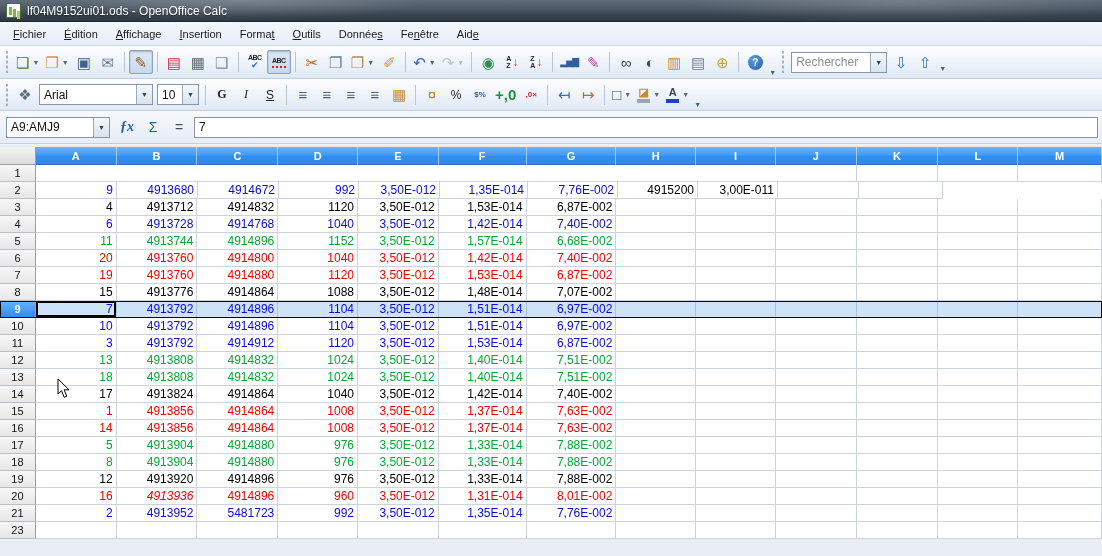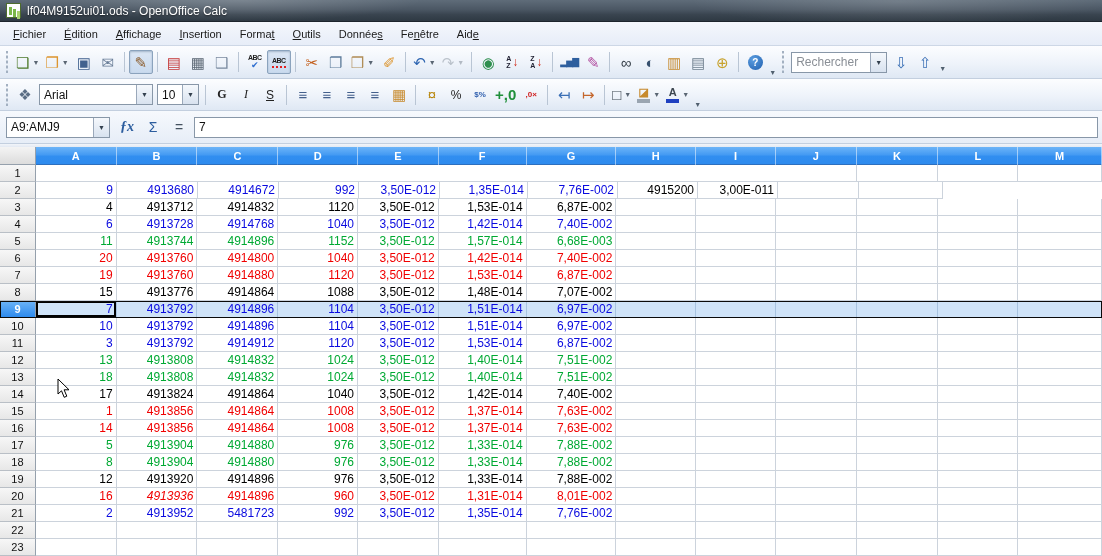--- a/index.html
+++ b/index.html
@@ -444,21 +444,21 @@
           <div class="cell" style="width: 84px;"></div>
         </div>
         <div class="grow">
           <div class="rhdr">5</div>
           <div class="cell" style="width: 81px; color: rgb(0, 169, 51);">11</div>
           <div class="cell" style="width: 81px; color: rgb(0, 169, 51); text-align: right;">4913744</div>
           <div class="cell" style="width: 81px; color: rgb(0, 169, 51);">4914896</div>
           <div class="cell" style="width: 80px; color: rgb(0, 169, 51);">1152</div>
           <div class="cell" style="width: 81px; color: rgb(0, 169, 51);">3,50E-012</div>
           <div class="cell" style="width: 88px; color: rgb(0, 169, 51);">1,57E-014</div>
-          <div class="cell" style="width: 90px; color: rgb(0, 169, 51);">6,68E-003</div>
+          <div class="cell" style="width: 90px; color: rgb(0, 169, 51);">6,68E-002</div>
           <div class="cell" style="width: 80px;"></div>
           <div class="cell" style="width: 80px;"></div>
           <div class="cell" style="width: 81px;"></div>
           <div class="cell" style="width: 82px;"></div>
           <div class="cell" style="width: 80px;"></div>
           <div class="cell" style="width: 84px;"></div>
         </div>
         <div class="grow">
           <div class="rhdr">6</div>
           <div class="cell" style="width: 81px; color: rgb(240, 0, 0);">20</div>
@@ -709,36 +709,20 @@
           <div class="cell" style="width: 88px; color: rgb(10, 10, 223);">1,35E-014</div>
           <div class="cell" style="width: 90px; color: rgb(10, 10, 223);">7,76E-002</div>
           <div class="cell" style="width: 80px;"></div>
           <div class="cell" style="width: 80px;"></div>
           <div class="cell" style="width: 81px;"></div>
           <div class="cell" style="width: 82px;"></div>
           <div class="cell" style="width: 80px;"></div>
           <div class="cell" style="width: 84px;"></div>
         </div>
         <div class="grow">
-          <div class="rhdr">22</div>
-          <div class="cell" style="width: 81px;"></div>
-          <div class="cell" style="width: 81px;"></div>
-          <div class="cell" style="width: 81px;"></div>
-          <div class="cell" style="width: 80px;"></div>
-          <div class="cell" style="width: 81px;"></div>
-          <div class="cell" style="width: 88px;"></div>
-          <div class="cell" style="width: 90px;"></div>
-          <div class="cell" style="width: 80px;"></div>
-          <div class="cell" style="width: 80px;"></div>
-          <div class="cell" style="width: 81px;"></div>
-          <div class="cell" style="width: 82px;"></div>
-          <div class="cell" style="width: 80px;"></div>
-          <div class="cell" style="width: 84px;"></div>
-        </div>
-        <div class="grow">
           <div class="rhdr">23</div>
           <div class="cell" style="width: 81px;"></div>
           <div class="cell" style="width: 81px;"></div>
           <div class="cell" style="width: 81px;"></div>
           <div class="cell" style="width: 80px;"></div>
           <div class="cell" style="width: 81px;"></div>
           <div class="cell" style="width: 88px;"></div>
           <div class="cell" style="width: 90px;"></div>
           <div class="cell" style="width: 80px;"></div>
           <div class="cell" style="width: 80px;"></div>

